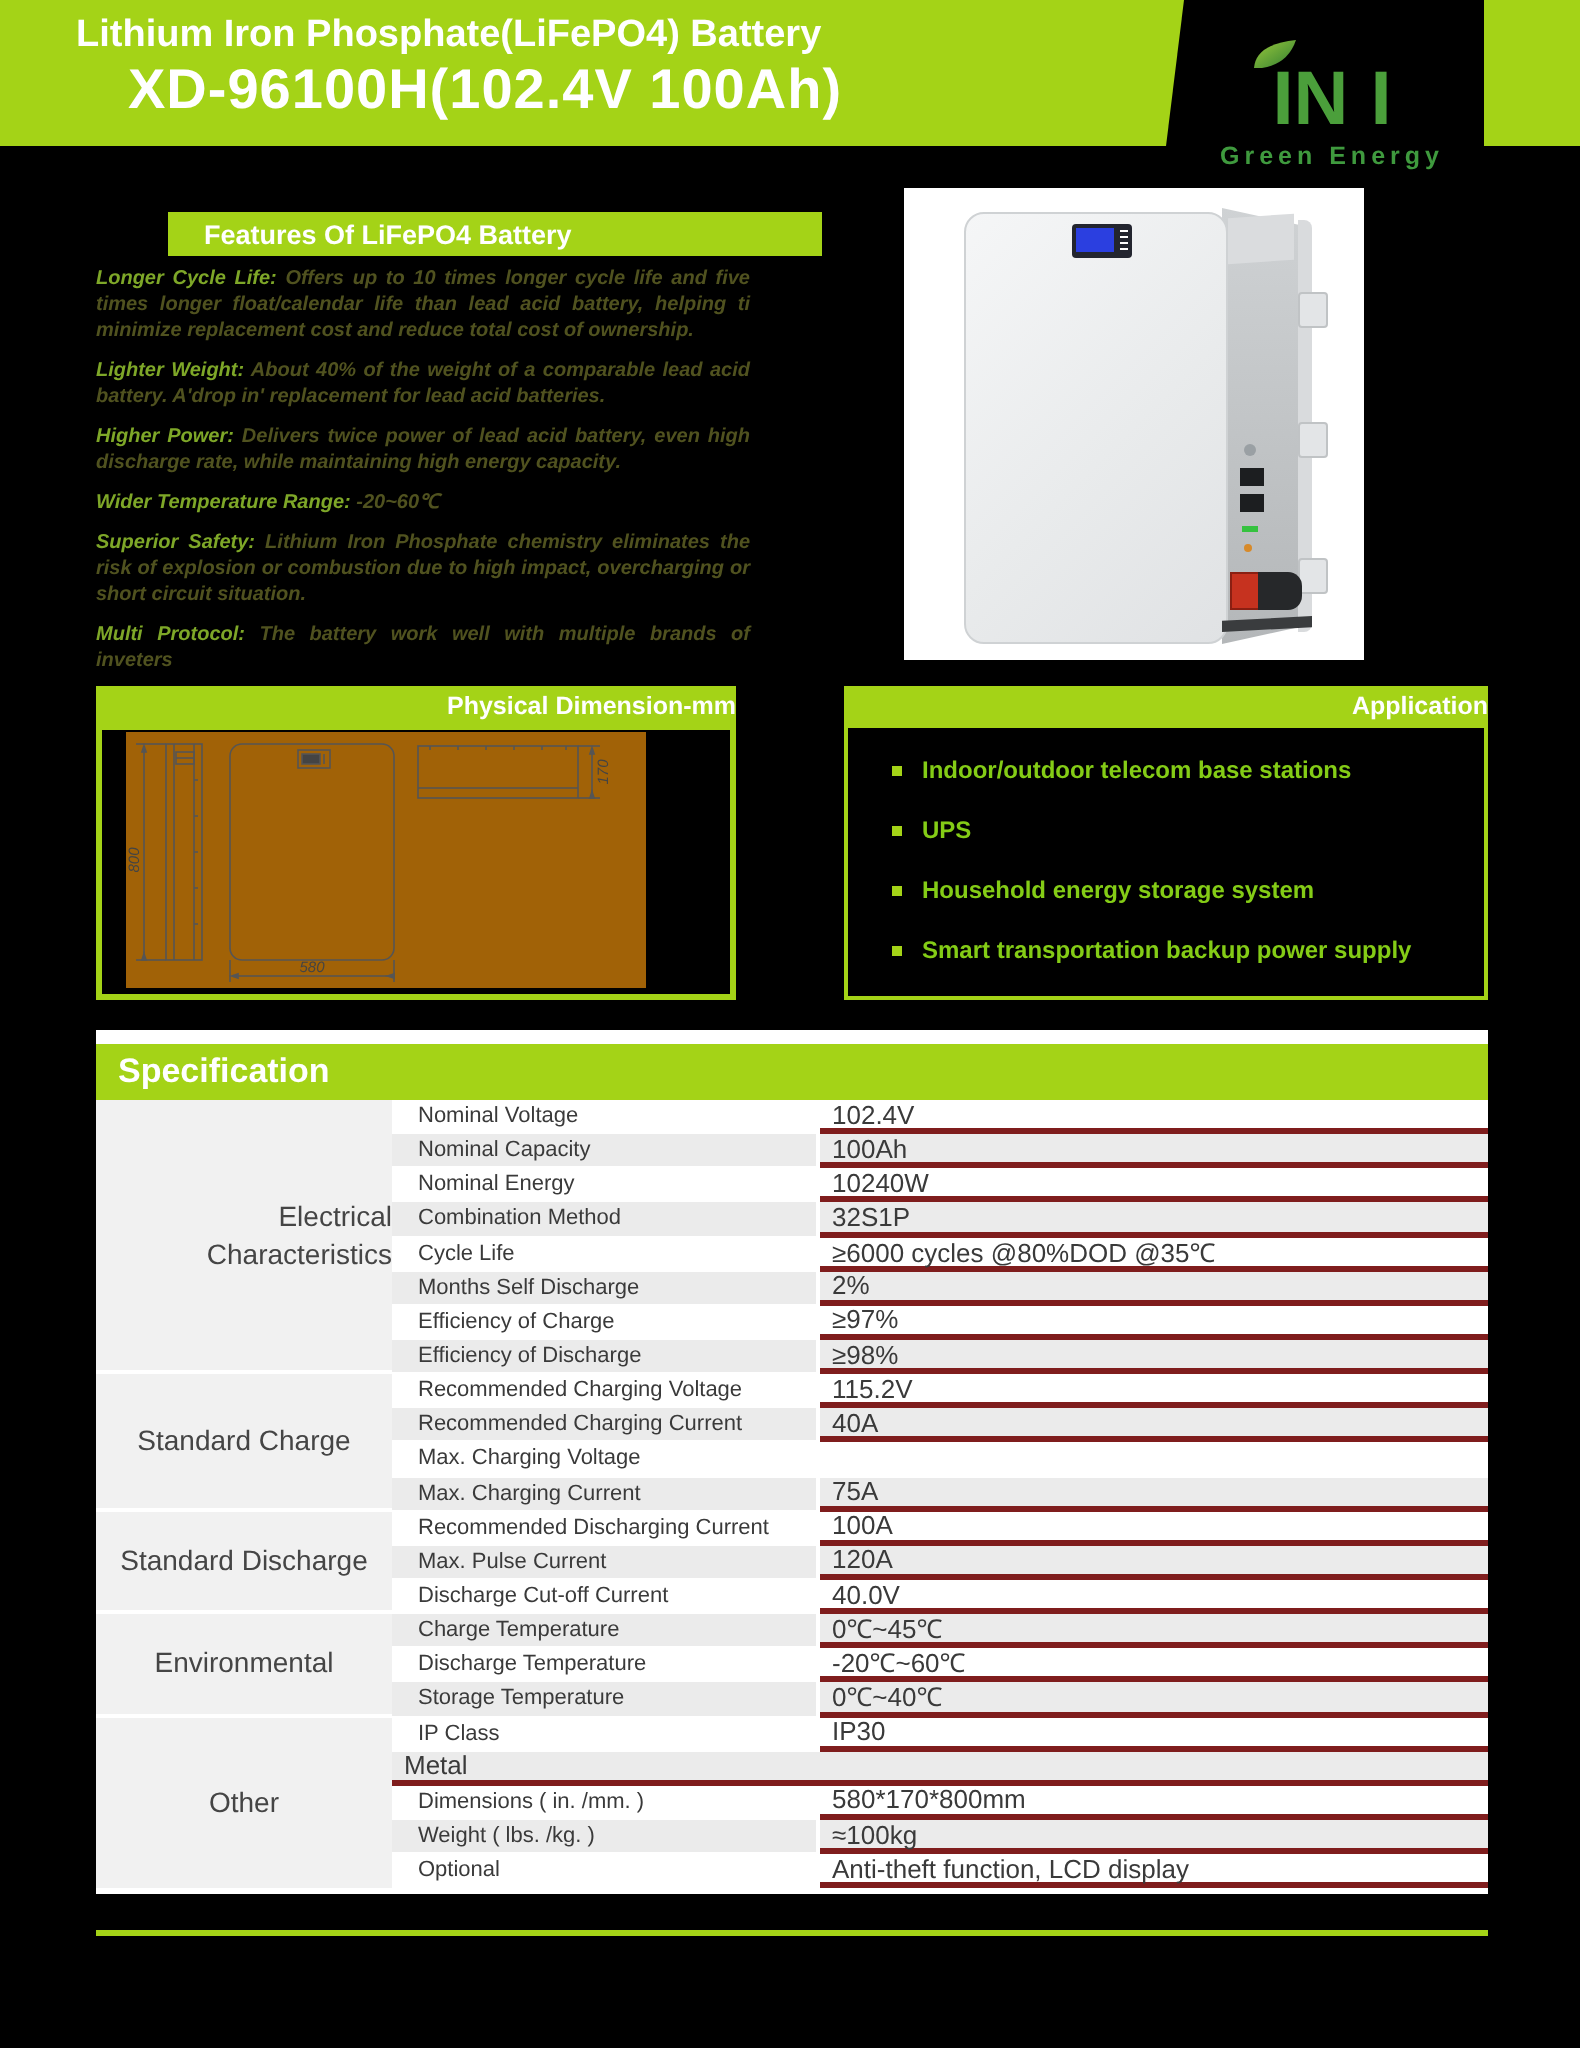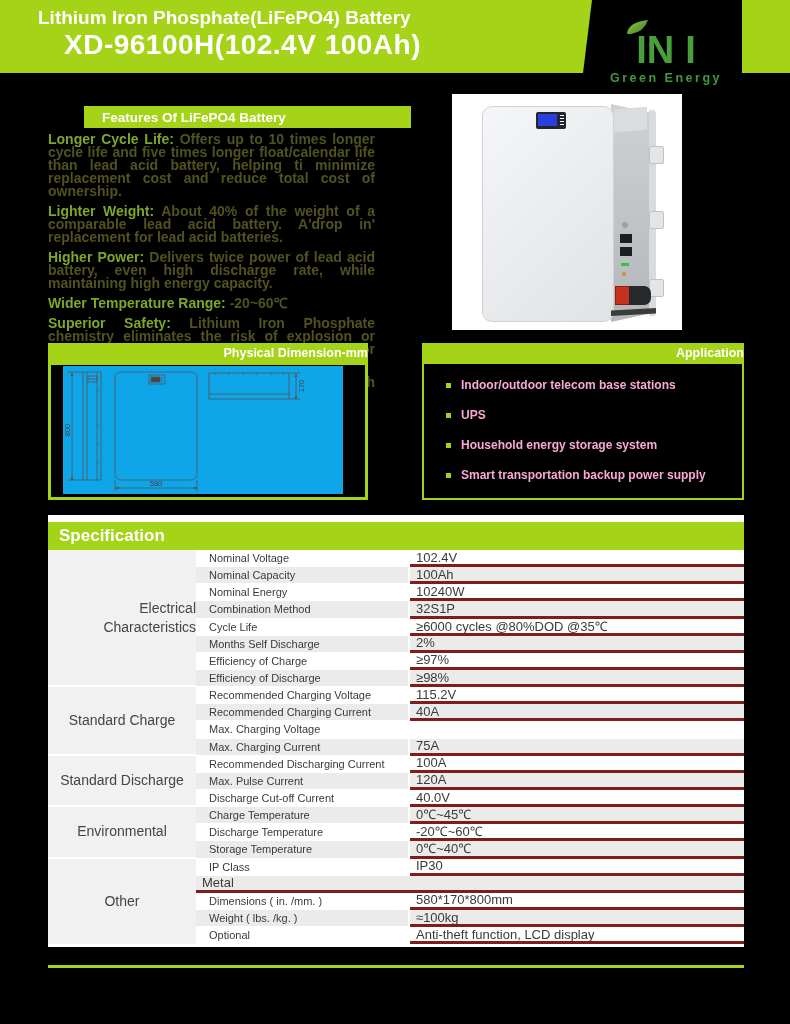--- a/index.html
+++ b/index.html
@@ -15,35 +15,35 @@
   .logo{position:absolute;left:600px;top:30px;width:132px;text-align:center;}
   .logo-mark{position:relative;display:flex;justify-content:center;gap:11px;
              font-size:38px;font-weight:800;line-height:40px;color:#4b9f3b;}
   .logo-leaf{position:absolute;left:26px;top:-11px;}
   .logo-tag{margin-top:1px;font-size:12.5px;font-weight:bold;color:#3f9a3e;letter-spacing:2.5px;}
   
   .bar{position:absolute;background:#a4d317;color:#fff;font-weight:bold;display:flex;align-items:center;}
   .features-bar{left:48px;top:106px;width:327px;height:22px;font-size:13.5px;padding-left:18px;box-sizing:border-box;margin-left:36px;}
   
   .features-text{position:absolute;left:48px;top:133px;width:327px;}
-  .feat{margin:0 0 7px 0;font-size:14px;line-height:13px;font-weight:600;color:#50521f;text-align:justify;}
+  .feat{margin:0 0 7px 0;font-size:10px;line-height:13px;font-weight:600;color:#50521f;text-align:justify;font-style:italic;}
   .feat-label{color:#7ea728;font-weight:bold;}
   
   .product{position:absolute;left:452px;top:94px;width:230px;height:236px;background:#fff;}
   .pv{position:absolute;}
   
   .panel-head{height:19px;font-size:12.5px;box-sizing:border-box;justify-content:flex-end;}
   .phys-head{left:48px;top:343px;width:320px;padding-left:20px;}
   .app-head{left:422px;top:343px;width:322px;padding-left:16px;}
   .phys-body{position:absolute;left:48px;top:362px;width:320px;height:138px;box-sizing:border-box;
              border:3px solid #a4d317;background:#000;}
-  .phys-draw{position:absolute;left:12px;top:1px;width:280px;height:128px;background:#0ea5e9;}
+  .phys-draw{position:absolute;left:12px;top:1px;width:260px;height:128px;background:#a16207;font-style:italic;}
   .app-body{position:absolute;left:422px;top:362px;width:322px;height:138px;box-sizing:border-box;
             border:2px solid #a4d317;background:#000;padding:14px 0 0 22px;}
-  .app-item{display:flex;align-items:center;margin-bottom:16px;font-size:12px;font-weight:600;color:#f9a8d4;}
+  .app-item{display:flex;align-items:center;margin-bottom:16px;font-size:12px;font-weight:600;color:#84cc16;}
   .bullet{width:5px;height:5px;background:#a4d317;margin-right:10px;flex:none;}
   
   .spec-card{position:absolute;left:48px;top:515px;width:696px;height:432px;background:#fff;box-sizing:border-box;padding-top:7px;}
   .spec-bar{width:100%;height:28px;background:#a4d317;color:#fff;font-weight:bold;font-size:17px;
             display:flex;align-items:center;padding-left:11px;box-sizing:border-box;}
   .spec-table{width:100%;}
   .sg{display:flex;}
   .gcell{width:148px;flex:none;background:#f1f1f1;border-bottom:2px solid #fff;box-sizing:border-box;
          display:flex;align-items:center;justify-content:center;text-align:right;
          font-size:14px;color:#454545;line-height:1.35;}

